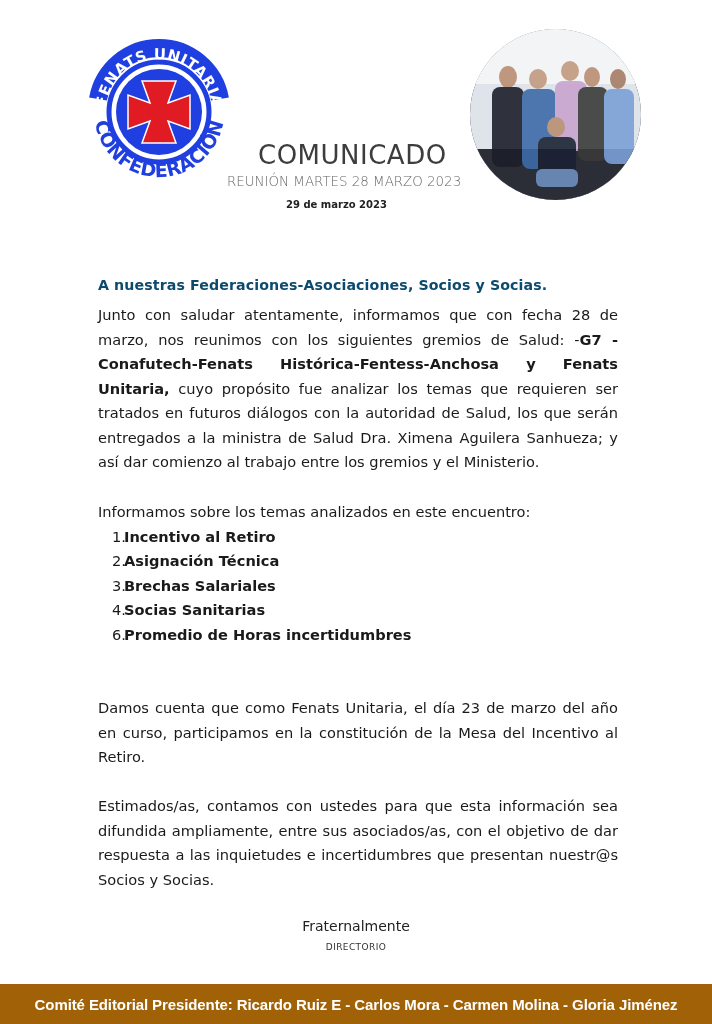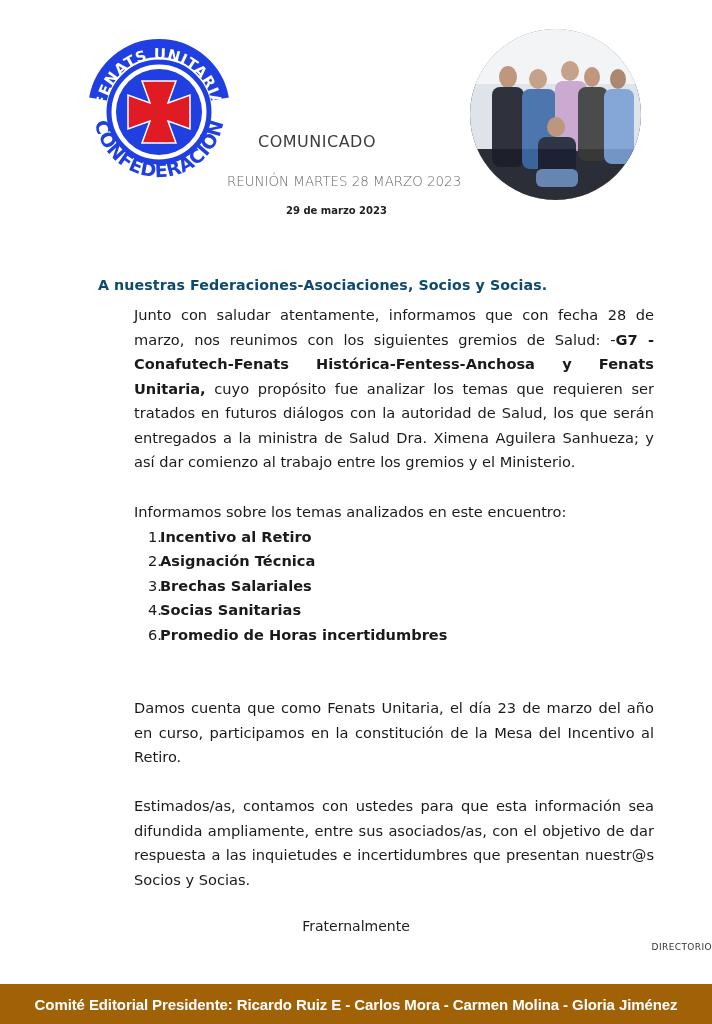--- a/index.html
+++ b/index.html
@@ -6,49 +6,49 @@
   body {
     width: 712px; height: 1024px; position: relative; overflow: hidden;
     background: #ffffff; font-family: "DejaVu Sans", sans-serif; color: #111;
   }
   .logo { position: absolute; left: 76px; top: 29px; width: 166px; height: 166px; }
   .photo {
     position: absolute; left: 470px; top: 29px; width: 171px; height: 171px;
     border-radius: 50%; overflow: hidden; background: #2a2f3a;
   }
   .title {
-    position: absolute; left: 258px; top: 132px; font-size: 16px; color: #3d3d3d;
+    position: absolute; left: 258px; top: 140px; font-size: 26px; color: #3d3d3d;
     letter-spacing: 0.5px; font-family: "DejaVu Sans", sans-serif;
   }
   .subtitle {
     position: absolute; left: 227px; top: 174px; font-size: 13.4px; color: #666;
     font-weight: 300; letter-spacing: 0px;
   }
   .date {
-    position: absolute; left: 286px; top: 205px; font-size: 10px; font-weight: bold; color: #222;
+    position: absolute; left: 286px; top: 199px; font-size: 10px; font-weight: bold; color: #222;
   }
   .greeting {
     position: absolute; left: 98px; top: 262px; font-size: 14.2px; font-weight: bold;
     color: #0c4a6e; letter-spacing: 0.1px; margin-top: 15px;
   }
   .body {
     position: absolute; left: 98px; width: 520px; font-size: 14.6px; line-height: 24.5px;
-    color: #1a1a1a; text-align: justify; margin-left: 36px;
+    color: #1a1a1a; text-align: justify;
   }
   .p1 { top: 303px; }
   .p2 { top: 500px; }
   .p3 { top: 696px; }
   .p4 { top: 794px; }
   .body b { font-weight: bold; }
   ol.topics { margin: 0; padding: 0 0 0 26px; list-style: none; }
   ol.topics li { font-weight: bold; line-height: 24.5px; }
   ol.topics li .num { font-weight: normal; display: inline-block; width: 0; margin-left: -12px; padding-right: 12px; }
   .closing { position: absolute; left: 0; width: 712px; text-align: center; }
   .fraternal { top: 918px; font-size: 14px; color: #222; }
-  .directorio { top: 942px; font-size: 9px; color: #333; letter-spacing: 0.4px; text-align: right; }
+  .directorio { top: 942px; font-size: 9px; color: #333; letter-spacing: 0.4px; }
   .confed { top: 956px; font-size: 15px; color: #333; letter-spacing: 0.3px; margin-top: 32px; }
   .footer {
     position: absolute; left: 0; top: 984px; width: 712px; height: 40px; background: #a16207;
     color: #ffffff; font-family: "Liberation Sans", sans-serif; font-weight: bold;
     font-size: 15px; display: flex; align-items: center; justify-content: center; letter-spacing: -0.1px;
   }
 </style>
 </head>
 <body>
 

